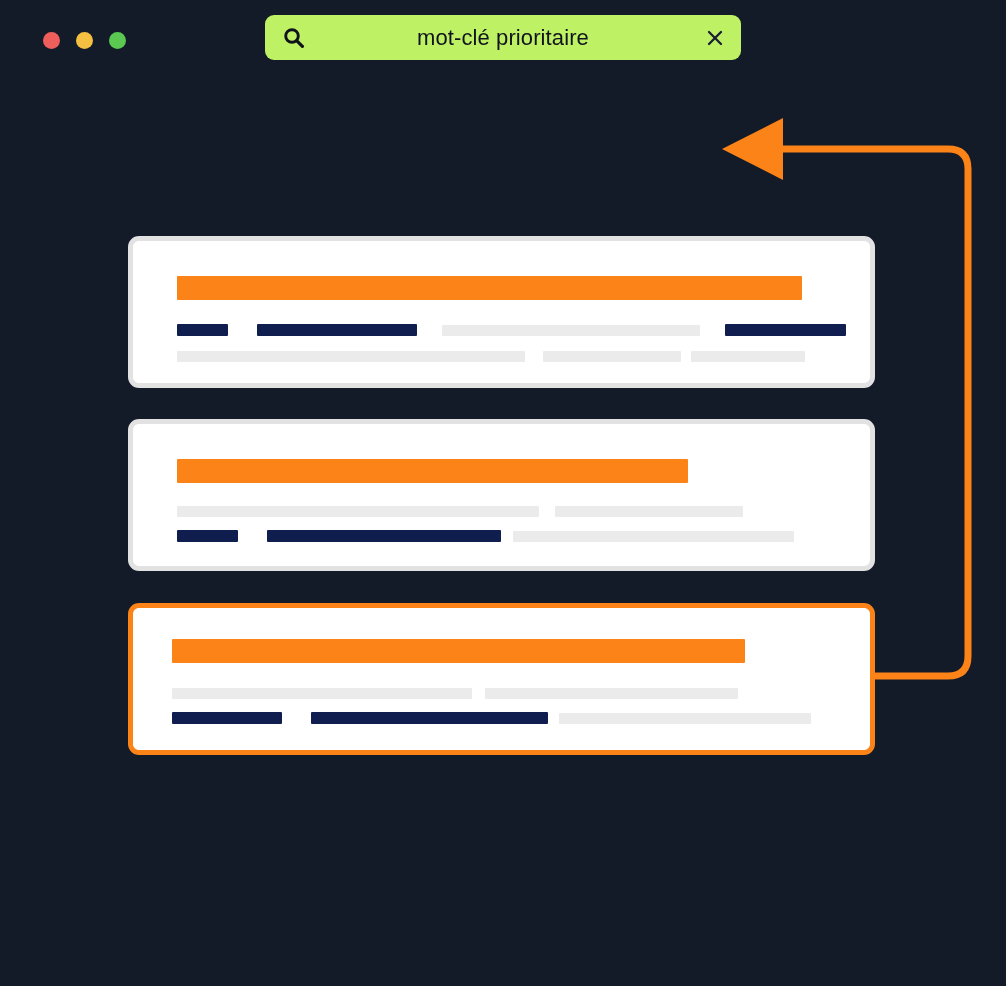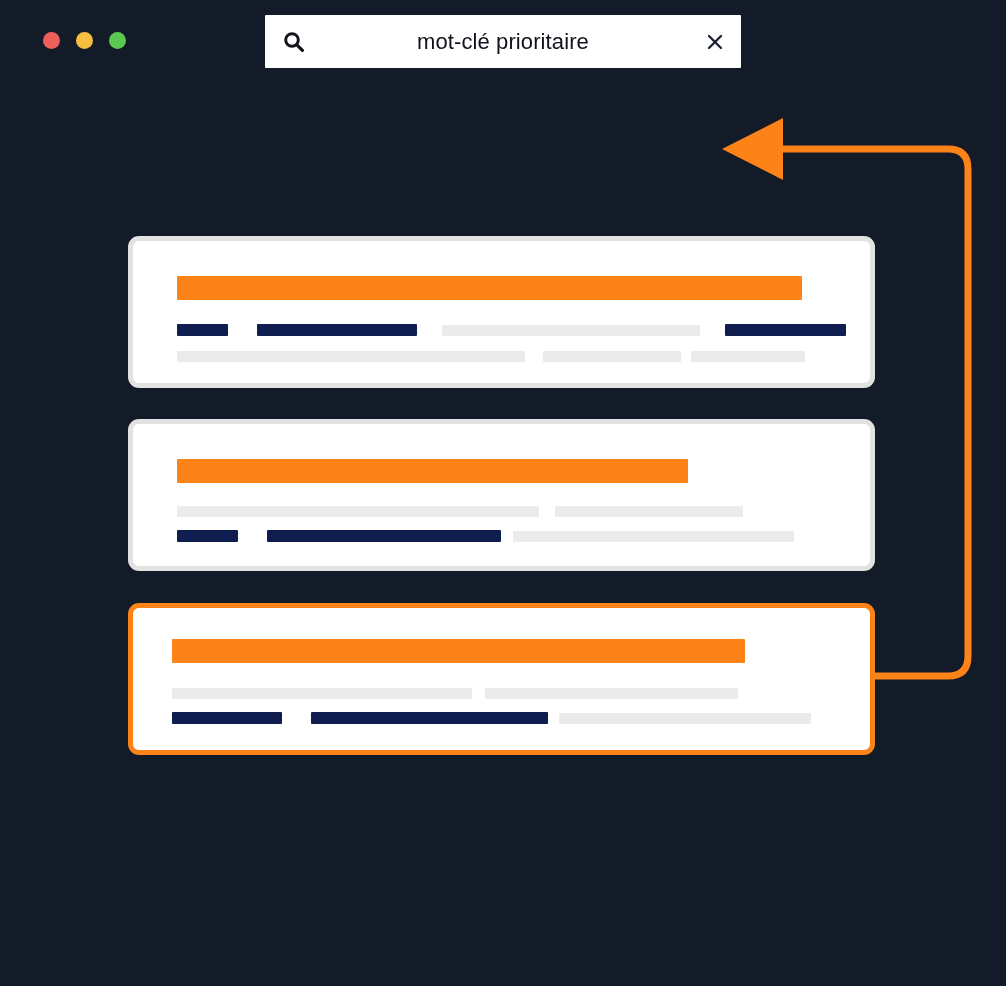--- a/index.html
+++ b/index.html
@@ -38,23 +38,23 @@
   .dot-red    { background: #EE5F5B; }
   .dot-yellow { background: #F5BF41; }
   .dot-green  { background: #5BC951; }
 
   
   .searchbar {
     position: absolute;
     top: 15px;
     left: 265px;
     width: 476px;
-    height: 53px;
-    background: #ffffff;
-    border-radius: 1px;
+    height: 45px;
+    background: #bef264;
+    border-radius: 9px;
     display: flex;
     align-items: center;
     box-sizing: border-box;
   }
   .search-icon {
     position: absolute;
     left: 16px;
     top: 50%;
     transform: translateY(-50%);
     width: 26px;

